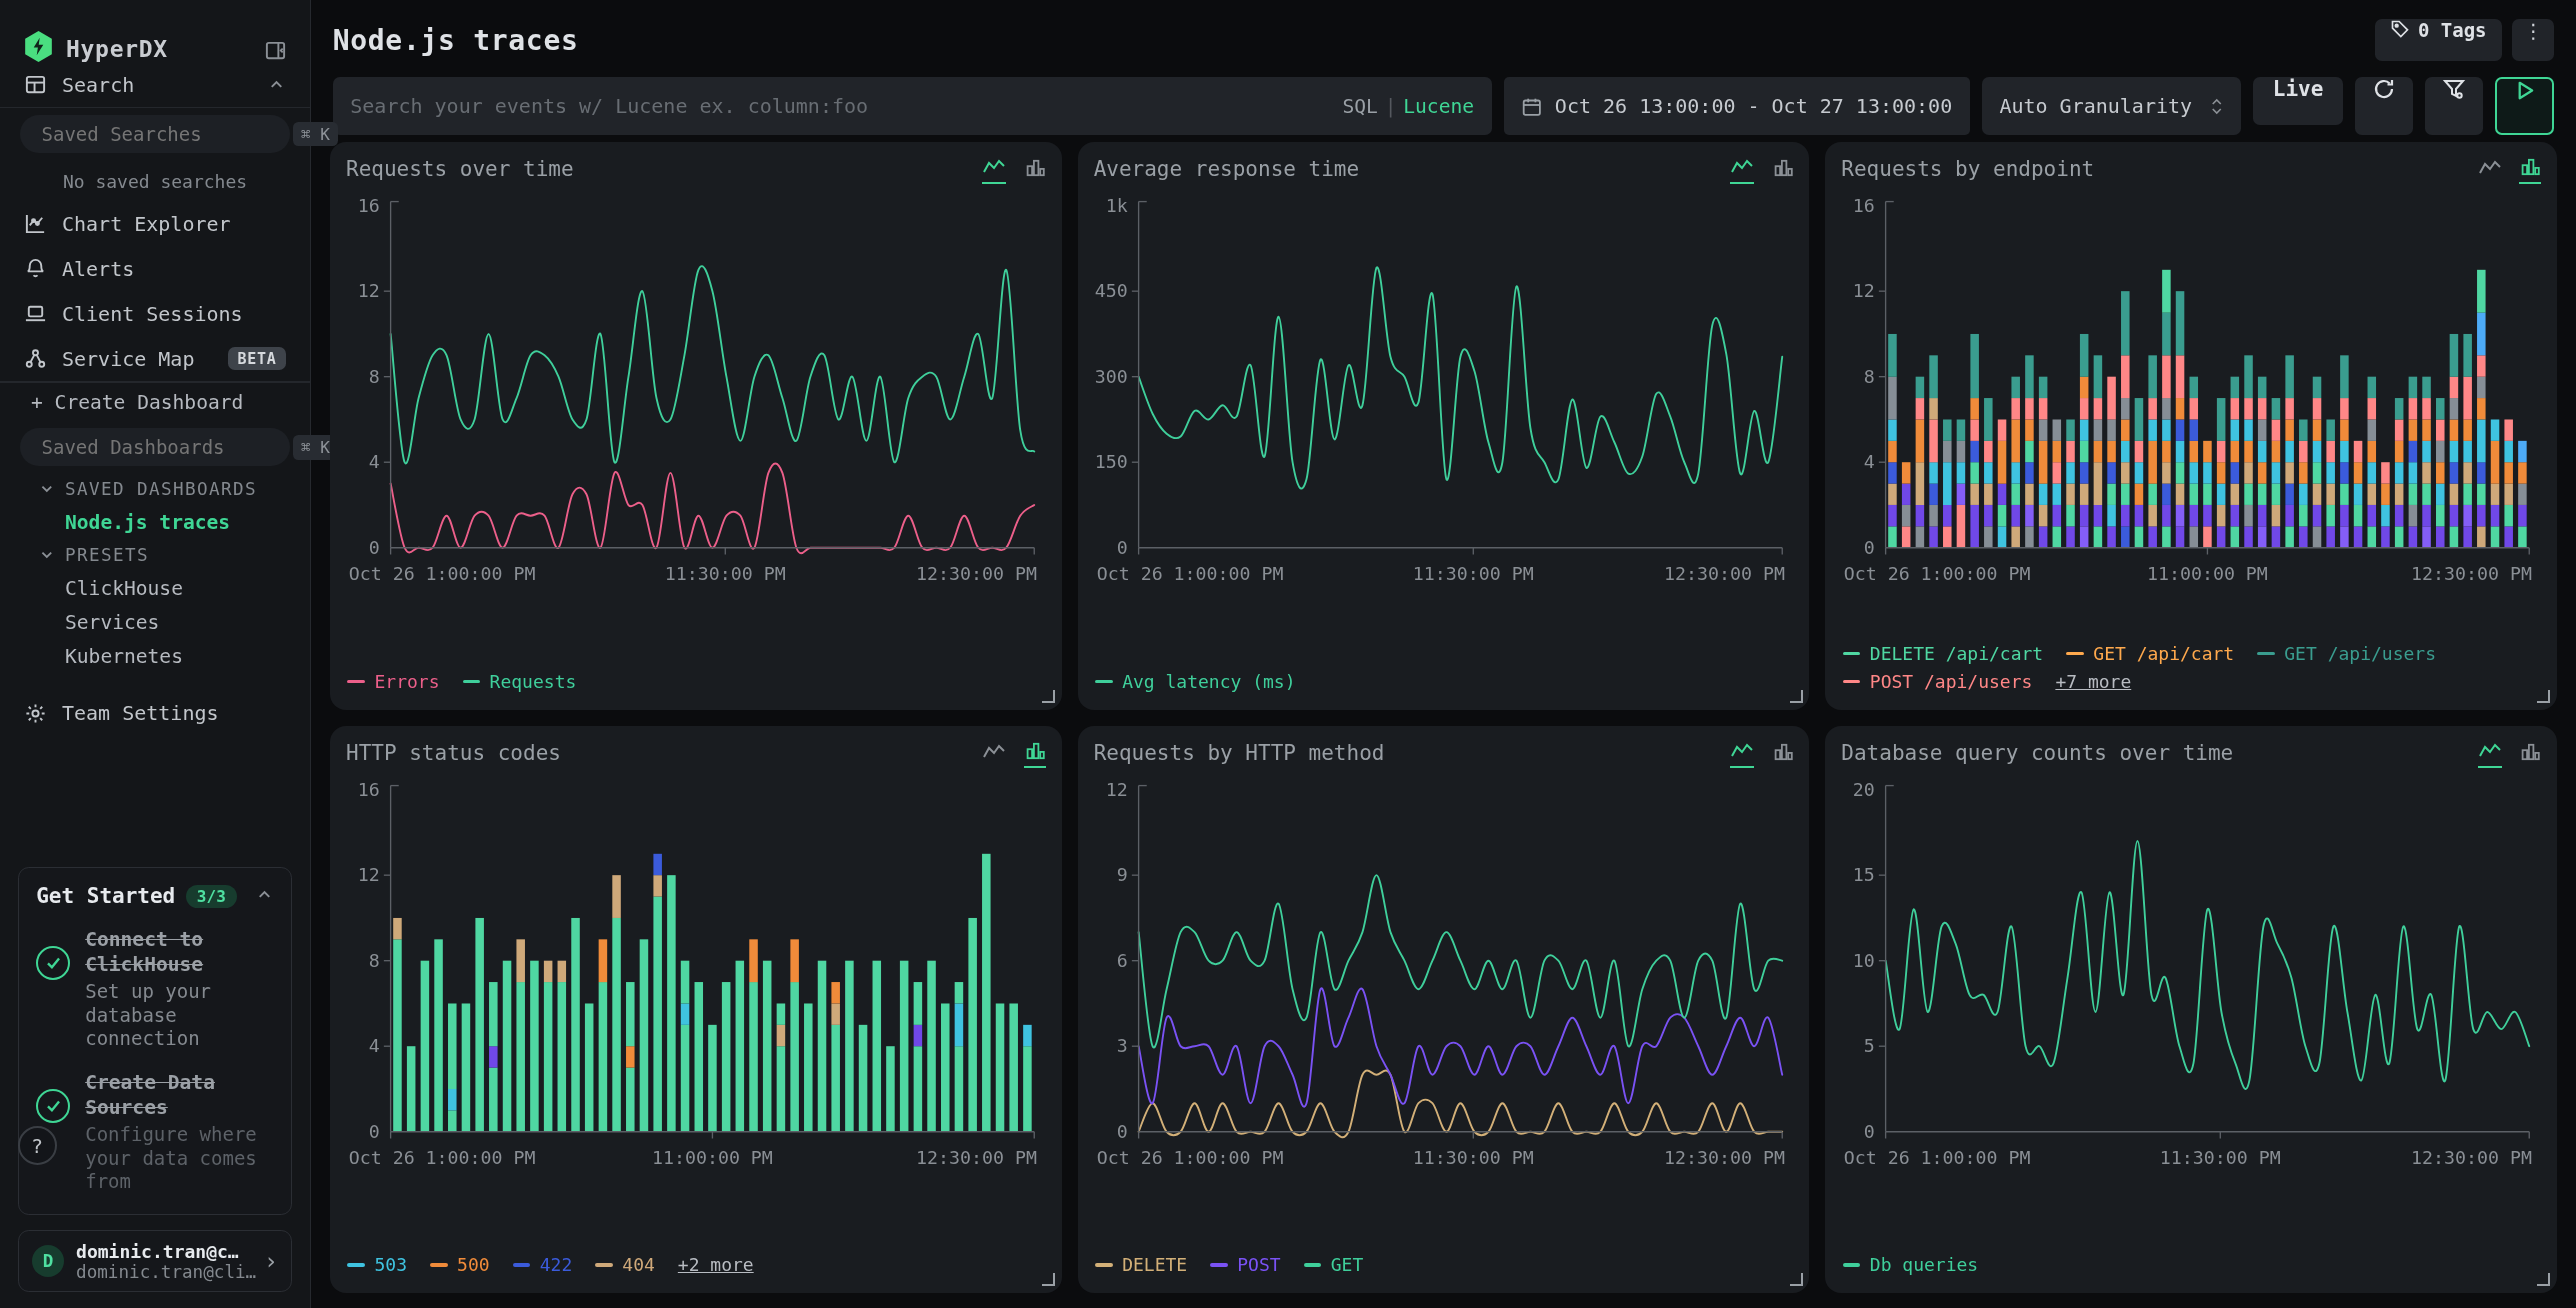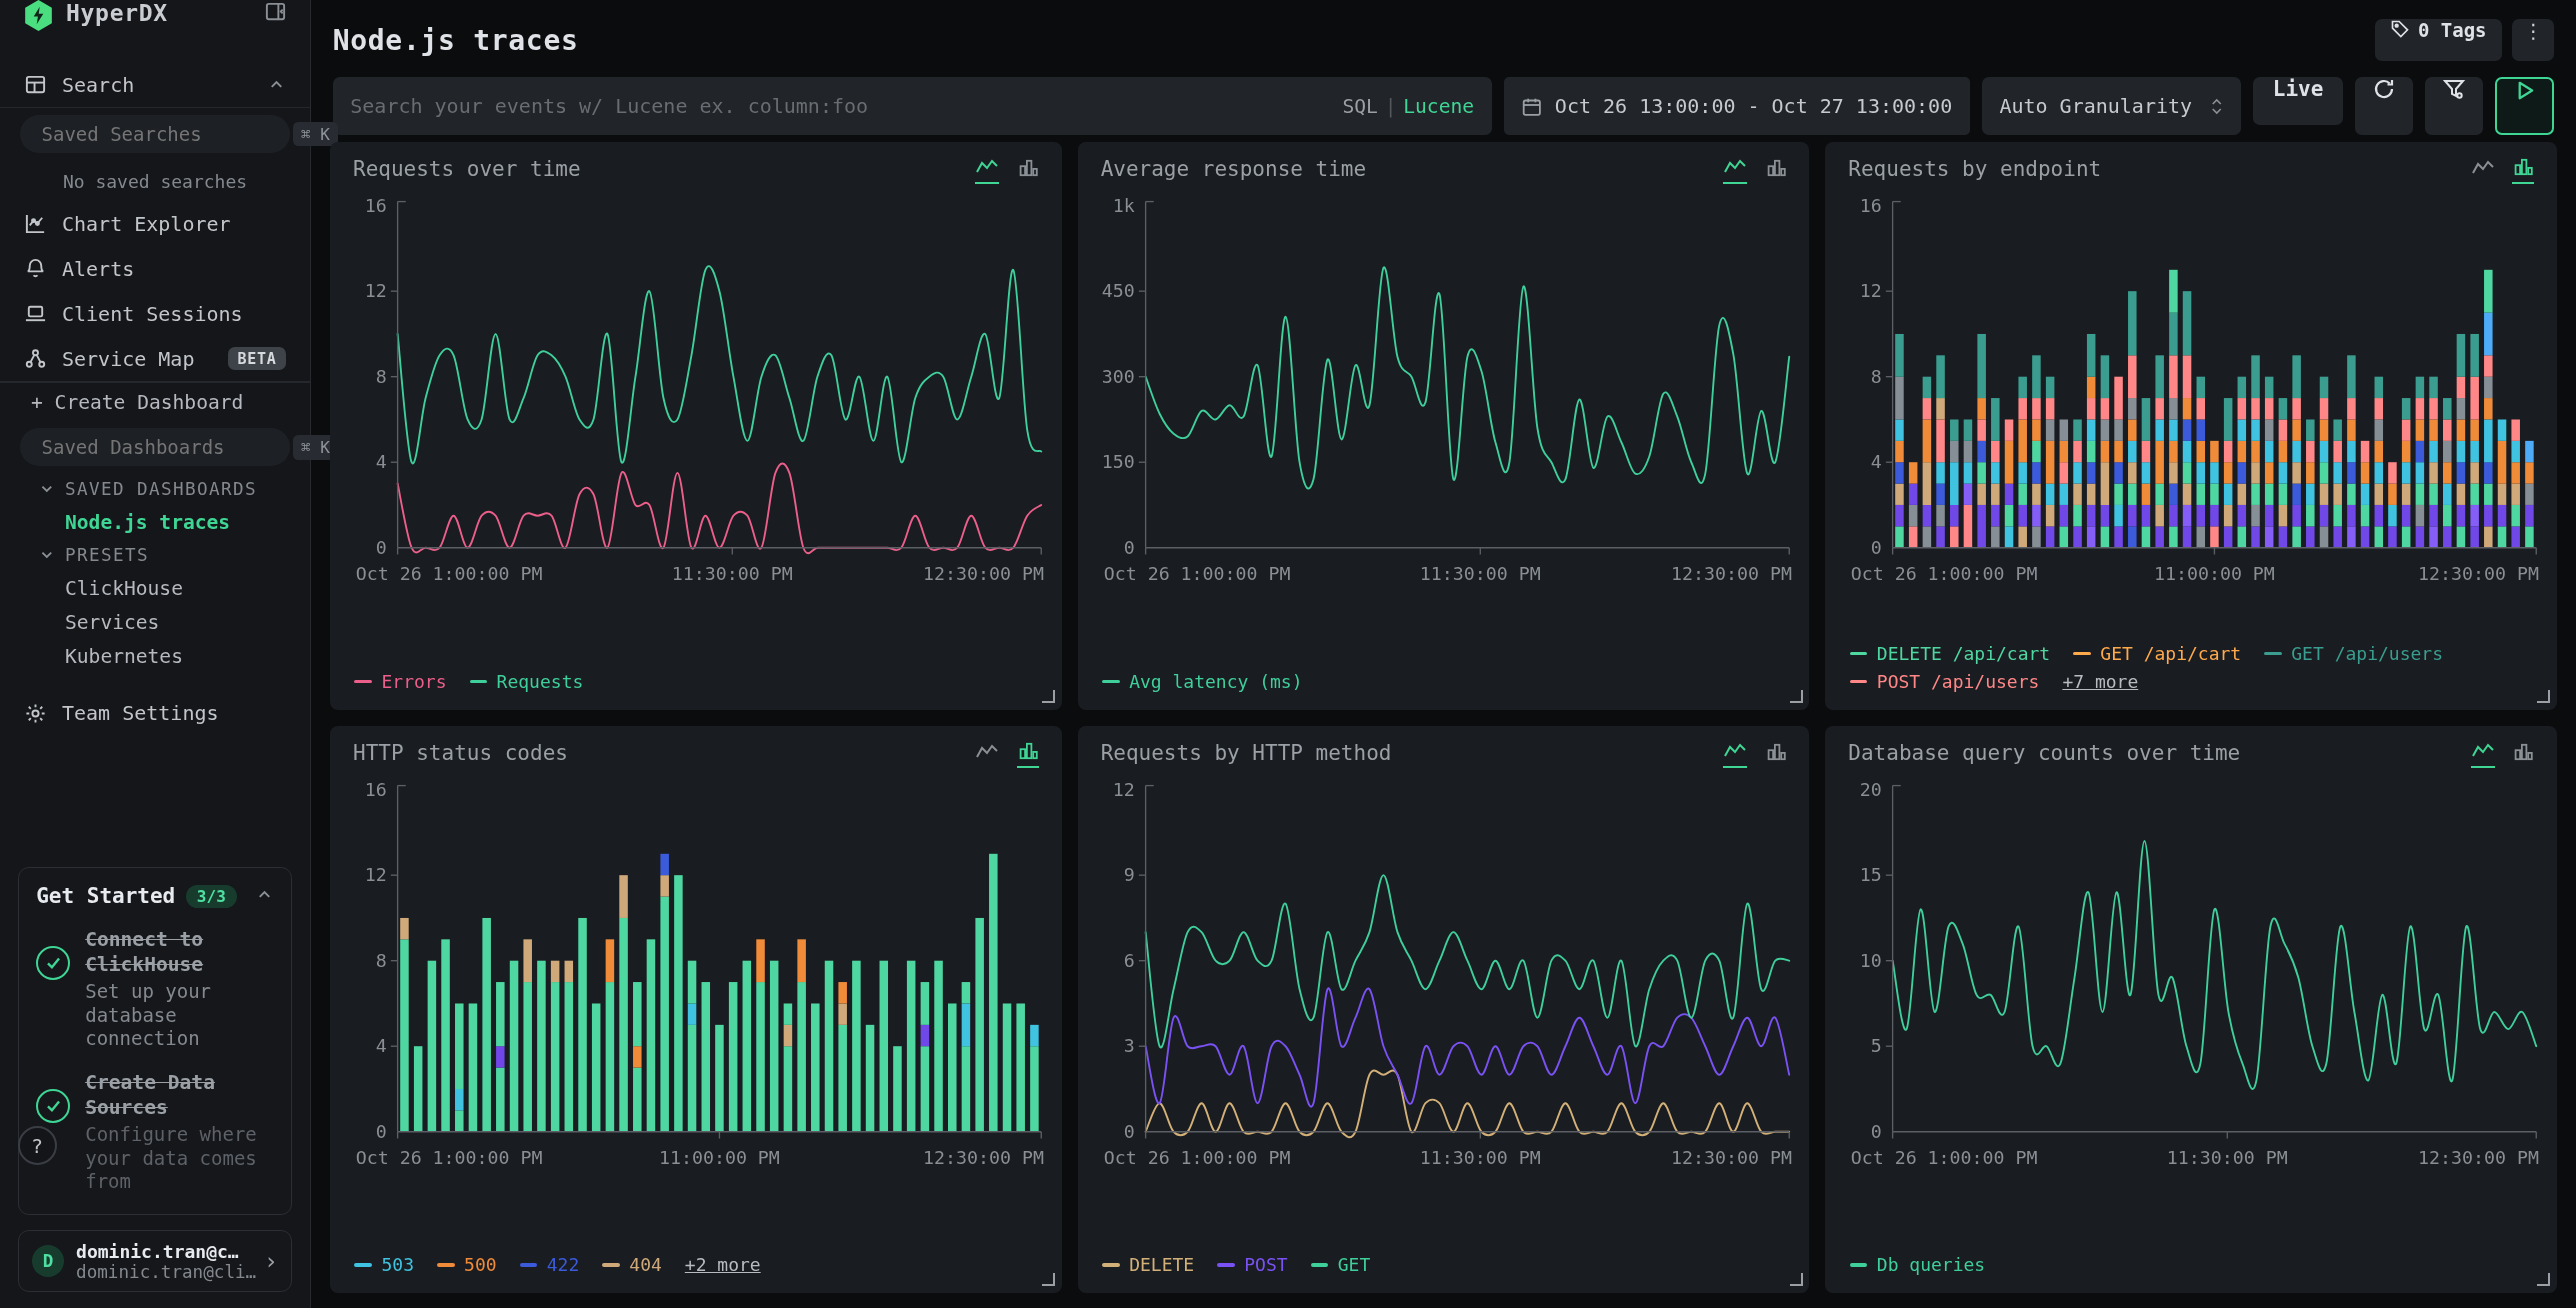--- a/index.html
+++ b/index.html
@@ -2,21 +2,21 @@
 <html style="font-size:10.8px"><head>
 <meta charset="utf-8">
 <style>
   *{margin:0;padding:0;box-sizing:border-box}
   html,body{width:2576px;height:1308px;overflow:hidden}
   body{background:#0b0c0e;font-family:"DejaVu Sans Mono","Liberation Mono",monospace;color:#c2c6cb;-webkit-font-smoothing:antialiased}
   .app{display:flex;width:100%;height:100%}
 
   
   .sidebar{width:311px;min-width:311px;height:100%;background:#141619;border-right:1.4px solid #26292e;display:flex;flex-direction:column;position:relative}
-  .logo-row{display:flex;align-items:flex-start;gap:12px;height:62px;padding:0 23px}
+  .logo-row{display:flex;align-items:flex-end;gap:12px;height:62px;padding:0 23px}
   .logo-hex{width:31px;height:31px;background:#4ade80;clip-path:polygon(50% 0,93% 25%,93% 75%,50% 100%,7% 75%,7% 25%);display:flex;align-items:center;justify-content:center}
   .logo-bolt{width:12px;height:17.6px;background:#10241a;clip-path:polygon(60% 0,10% 55%,45% 55%,35% 100%,90% 40%,52% 40%)}
   .logo-name{font-size:23px;font-weight:bold;color:#c9ccd1;letter-spacing:0.7px;flex:1}
   .collapse-btn{color:#8b9096;display:flex}
   .side-row{display:flex;align-items:center;gap:15px;height:45px;padding:0 24px;font-size:20px;color:#c2c6cb;cursor:pointer}
   .side-row .grow{flex:1}
   .side-row svg{flex:none}
   .divider{height:1.4px;background:#24272c;width:100%}
   .pill-search{display:flex;align-items:center;gap:9.5px;background:#1d2025;border-radius:675px;height:38px;margin:6.8px 20px;padding:0 12px;color:#6b7076;font-size:19px}
   .pill-search .ph{flex:1;color:#63686e;background:transparent;border:none;outline:none;font:inherit}
@@ -64,21 +64,21 @@
   .lang-sql{color:#9aa0a6}.lang-sep{color:#54585e;margin:0 6.8px}.lang-lucene{color:#3fd695}
   .date-box{background:#212429;border-radius:5px;display:flex;align-items:center;gap:12px;padding:0 17.6px;font-size:20px;color:#c6cacf;white-space:nowrap;cursor:pointer}
   .gran-box{background:#212429;border-radius:6.8px;display:flex;align-items:center;gap:17.6px;padding:0 17.6px;font-size:20px;color:#c6cacf;white-space:nowrap;cursor:pointer}
   .updown{display:flex;flex-direction:column;gap:1.4px;color:#8b9096}
   .live-btn{height:48px;padding:0 20px;font-size:21px;font-weight:bold}
   .icon-btn{width:58px;height:58px;justify-content:center}
   .play-btn{width:59px;height:58px;justify-content:center;border:2px solid #3fd695;background:rgba(63,214,149,0.07)}
 
   
   .grid{flex:1;display:grid;grid-template-columns:repeat(3,1fr);grid-template-rows:1fr 1fr;gap:16px;min-height:0}
-  .panel{background:#191c20;border-radius:8px;padding:15px 23px;display:flex;flex-direction:column;position:relative;min-width:0}
+  .panel{background:#191c20;border-radius:16px;padding:15px 16px;display:flex;flex-direction:column;position:relative;min-width:0}
   .panel:after{content:"";position:absolute;right:6.8px;bottom:6.8px;width:10.8px;height:10.8px;border-right:2.7px solid #9aa0a6;border-bottom:2.7px solid #9aa0a6}
   .panel-head{display:flex;align-items:flex-start}
   .panel-title{font-size:21px;font-weight:400;color:#9aa0a6}
   .toggles{margin-left:auto;display:flex;gap:17.6px;align-items:center}
   .toggle{color:#8b9096;padding-bottom:5.4px;cursor:pointer;display:flex}
   .toggle.active{color:#3fd695;border-bottom:2.7px solid #3fd695}
   .plot{margin-top:4px}
   .legend{margin-top:auto;display:flex;flex-wrap:wrap;align-items:center;column-gap:23px;row-gap:6.8px;font-size:18px;padding:4px 1.4px 2.7px}
   .legend .li{display:inline-flex;align-items:center;gap:9.5px;cursor:pointer}
   .legend .dash{width:17.6px;height:3.4px;border-radius:2px;display:inline-block}

